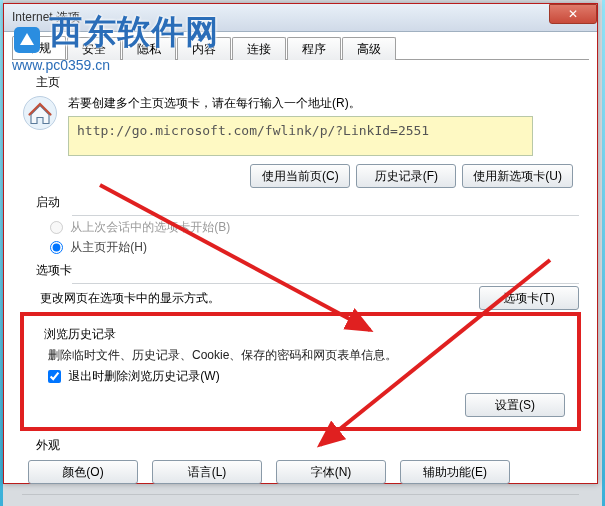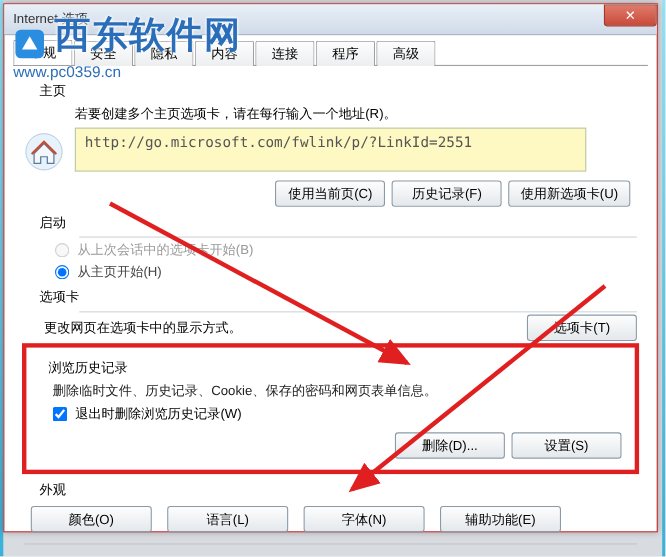--- a/index.html
+++ b/index.html
@@ -17,21 +17,21 @@
 
 .content { padding: 4px 8px 8px 8px; }
 
 .tabrow { display: flex; border-bottom: 1px solid #a0a0a0; height: 24px; }
 .tab { padding: 3px 14px; border: 1px solid #a0a0a0; border-bottom: none; background: linear-gradient(#fdfdfd, #eceef0); margin-right: 1px; border-radius: 2px 2px 0 0; position: relative; top: 1px; cursor: pointer; }
 .tab.active { background: #fff; top: 0; padding-bottom: 4px; z-index: 2; }
 
 .body { padding: 8px 10px; }
 
 .section-label { margin: 6px 0 4px 14px; }
-.section-row { display: flex; align-items: flex-end; gap: 10px; }
+.section-row { display: flex; align-items: flex-start; gap: 10px; }
 
 .home-icon { width: 36px; height: 36px; flex-shrink: 0; }
 
 .url-box { background: #fef9c3; border: 1px solid #b8c8a8; padding: 6px 8px; width: 465px; height: 40px; color: #555; font-family: Consolas, monospace; font-size: 13px; overflow: hidden; white-space: nowrap; }
 
 .btnrow { display: flex; justify-content: flex-end; gap: 6px; margin-top: 8px; flex-wrap: wrap; }
 .btnrow.right { padding-right: 6px; align-items: center; }
 
 button.win { background: linear-gradient(#fdfdfd, #e4e8ec); border: 1px solid #8a9aa8; border-radius: 3px; padding: 3px 10px; min-width: 100px; height: 24px; cursor: pointer; font-size: 12px; }
 
@@ -130,21 +130,20 @@
       </div>
 
       <div class="red-box">
         <div class="section-label">浏览历史记录</div>
         <div class="history-text">删除临时文件、历史记录、Cookie、保存的密码和网页表单信息。</div>
         <div class="checkbox-row">
           <input type="checkbox" checked="" style="">
           <span>退出时删除浏览历史记录(W)</span>
         </div>
         <div class="btnrow right">
-          <button class="win">删除(D)...</button>
           <button class="win">设置(S)</button>
         </div>
       </div>
 
       <div class="appearance-section">
         <div class="section-label">外观</div>
         <div class="appearance-row">
           <button class="win">颜色(O)</button>
           <button class="win">语言(L)</button>
           <button class="win">字体(N)</button>

